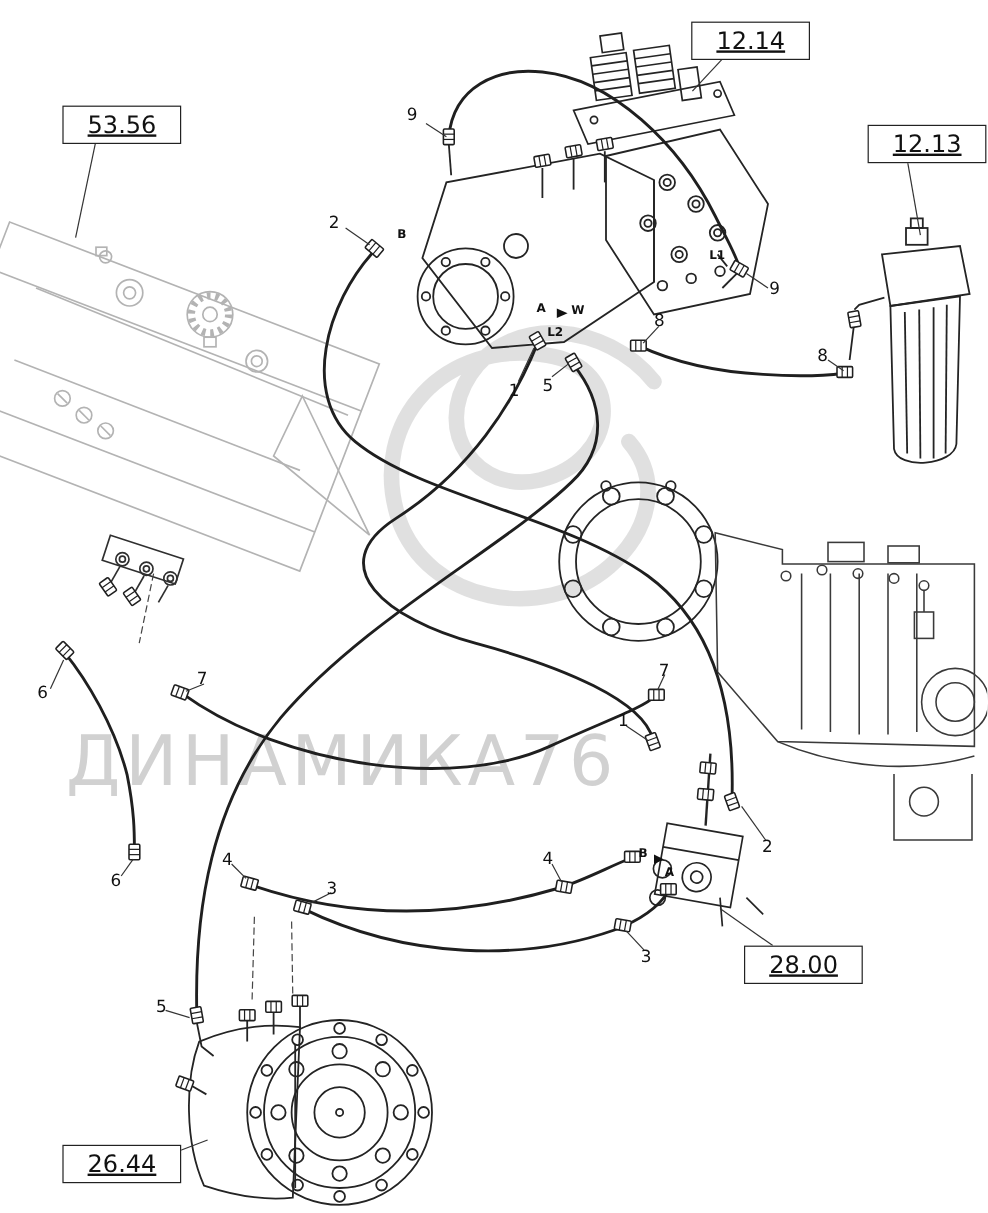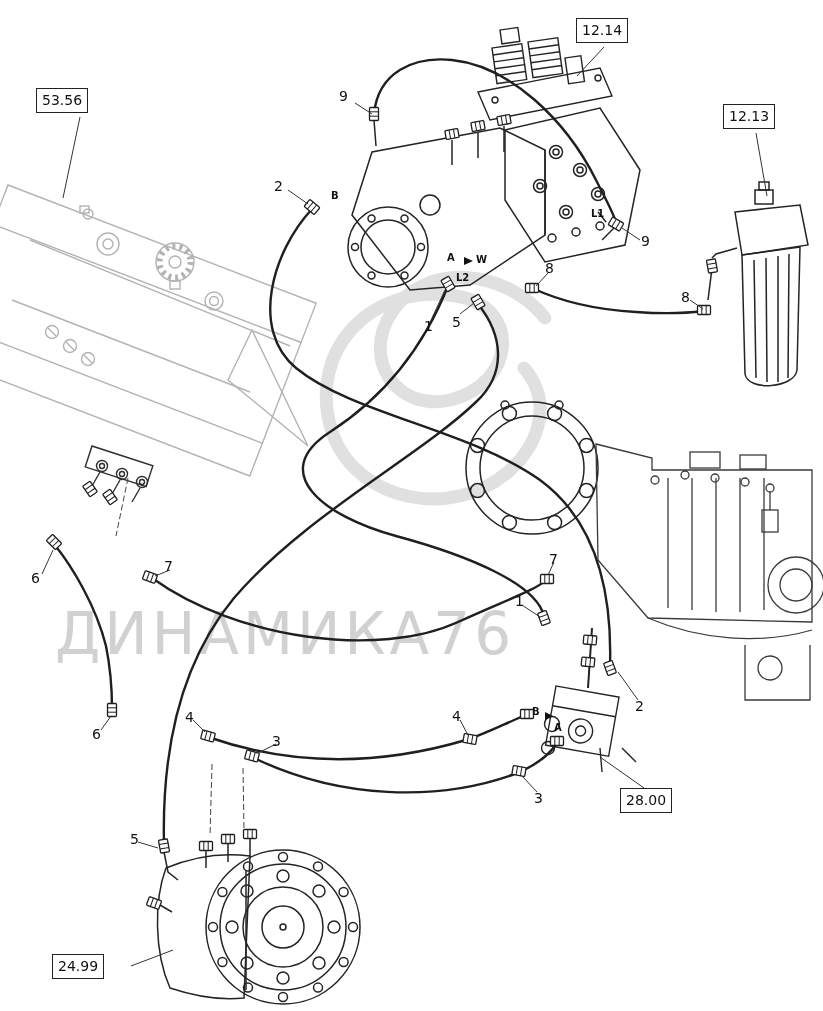--- a/index.html
+++ b/index.html
@@ -1,22 +1,22 @@
 <!DOCTYPE html>
 <html><head>
 <meta charset="utf-8">
 <style>
   html,body{margin:0;padding:0;background:#fff;}
   .stage{position:relative;width:823px;height:1011px;background:#fff;overflow:hidden;
          font-family:"DejaVu Sans",sans-serif;}
   .layer{position:absolute;left:0;top:0;}
   .watermark{position:absolute;left:55px;top:600px;font-size:58px;letter-spacing:4px;
              color:#c9c9c9;opacity:.85;white-space:nowrap;pointer-events:none;}
-  .refbox{position:absolute;border:1.4px solid #222;background:#fff;padding:3px 5px;
-          font-size:14px;color:#111;line-height:1.2;}
+  .refbox{position:absolute;border:1.4px solid #222;background:#fff;padding:3px 20px;
+          font-size:20px;color:#111;line-height:1.2;text-decoration:underline;}
   .callout{position:absolute;font-size:14px;color:#111;}
   .port{position:absolute;font-size:10px;color:#111;font-weight:bold;}
 </style>
 </head>
 <body>
 
 <div class="stage">
 
   <div class="watermark">ДИНАМИКА76</div>
 
@@ -306,25 +306,25 @@
       <line x1="537" y1="792" x2="522" y2="776"></line>
       <line x1="138" y1="842" x2="158" y2="848"></line>
     </g>
 
     <g fill="#111">
       <path d="M 464,257 l 9,4 l -9,4 z"></path>
       <path d="M 545,712 l 8,4 l -8,4 z"></path>
     </g>
   </svg>
 
-  <div class="refbox" style="left:36px;top:88px;">53.56</div>
+  <div class="refbox" style="left:52px;top:88px;">53.56</div>
   <div class="refbox" style="left:576px;top:18px;">12.14</div>
   <div class="refbox" style="left:723px;top:104px;">12.13</div>
   <div class="refbox" style="left:620px;top:788px;">28.00</div>
-  <div class="refbox" style="left:52px;top:954px;">24.99</div>
+  <div class="refbox" style="left:52px;top:954px;">26.44</div>
 
   <span class="callout" style="left:339px;top:88px;">9</span>
   <span class="callout" style="left:274px;top:178px;">2</span>
   <span class="callout" style="left:545px;top:260px;">8</span>
   <span class="callout" style="left:641px;top:233px;">9</span>
   <span class="callout" style="left:681px;top:289px;">8</span>
   <span class="callout" style="left:424px;top:318px;">1</span>
   <span class="callout" style="left:452px;top:314px;">5</span>
   <span class="callout" style="left:31px;top:570px;">6</span>
   <span class="callout" style="left:164px;top:558px;">7</span>

